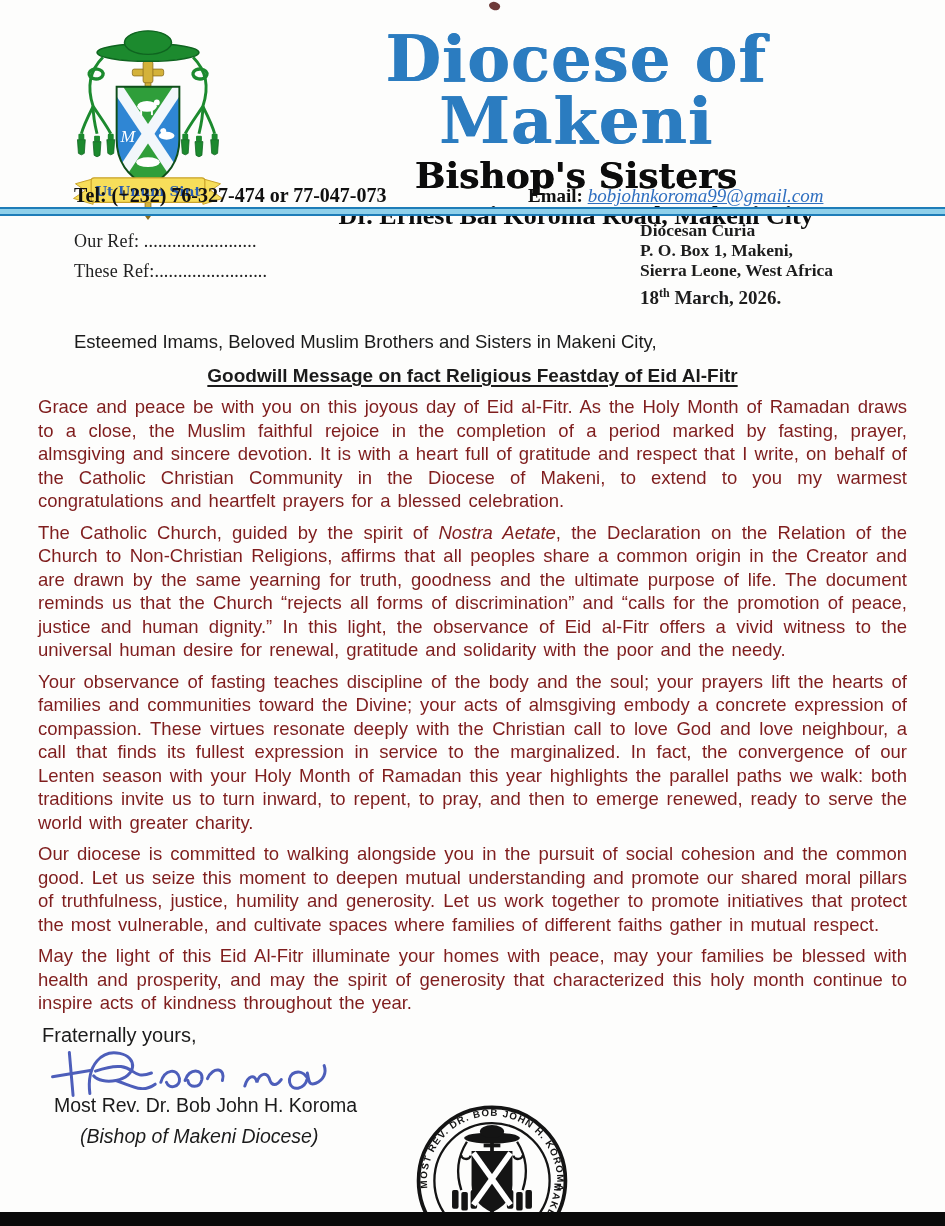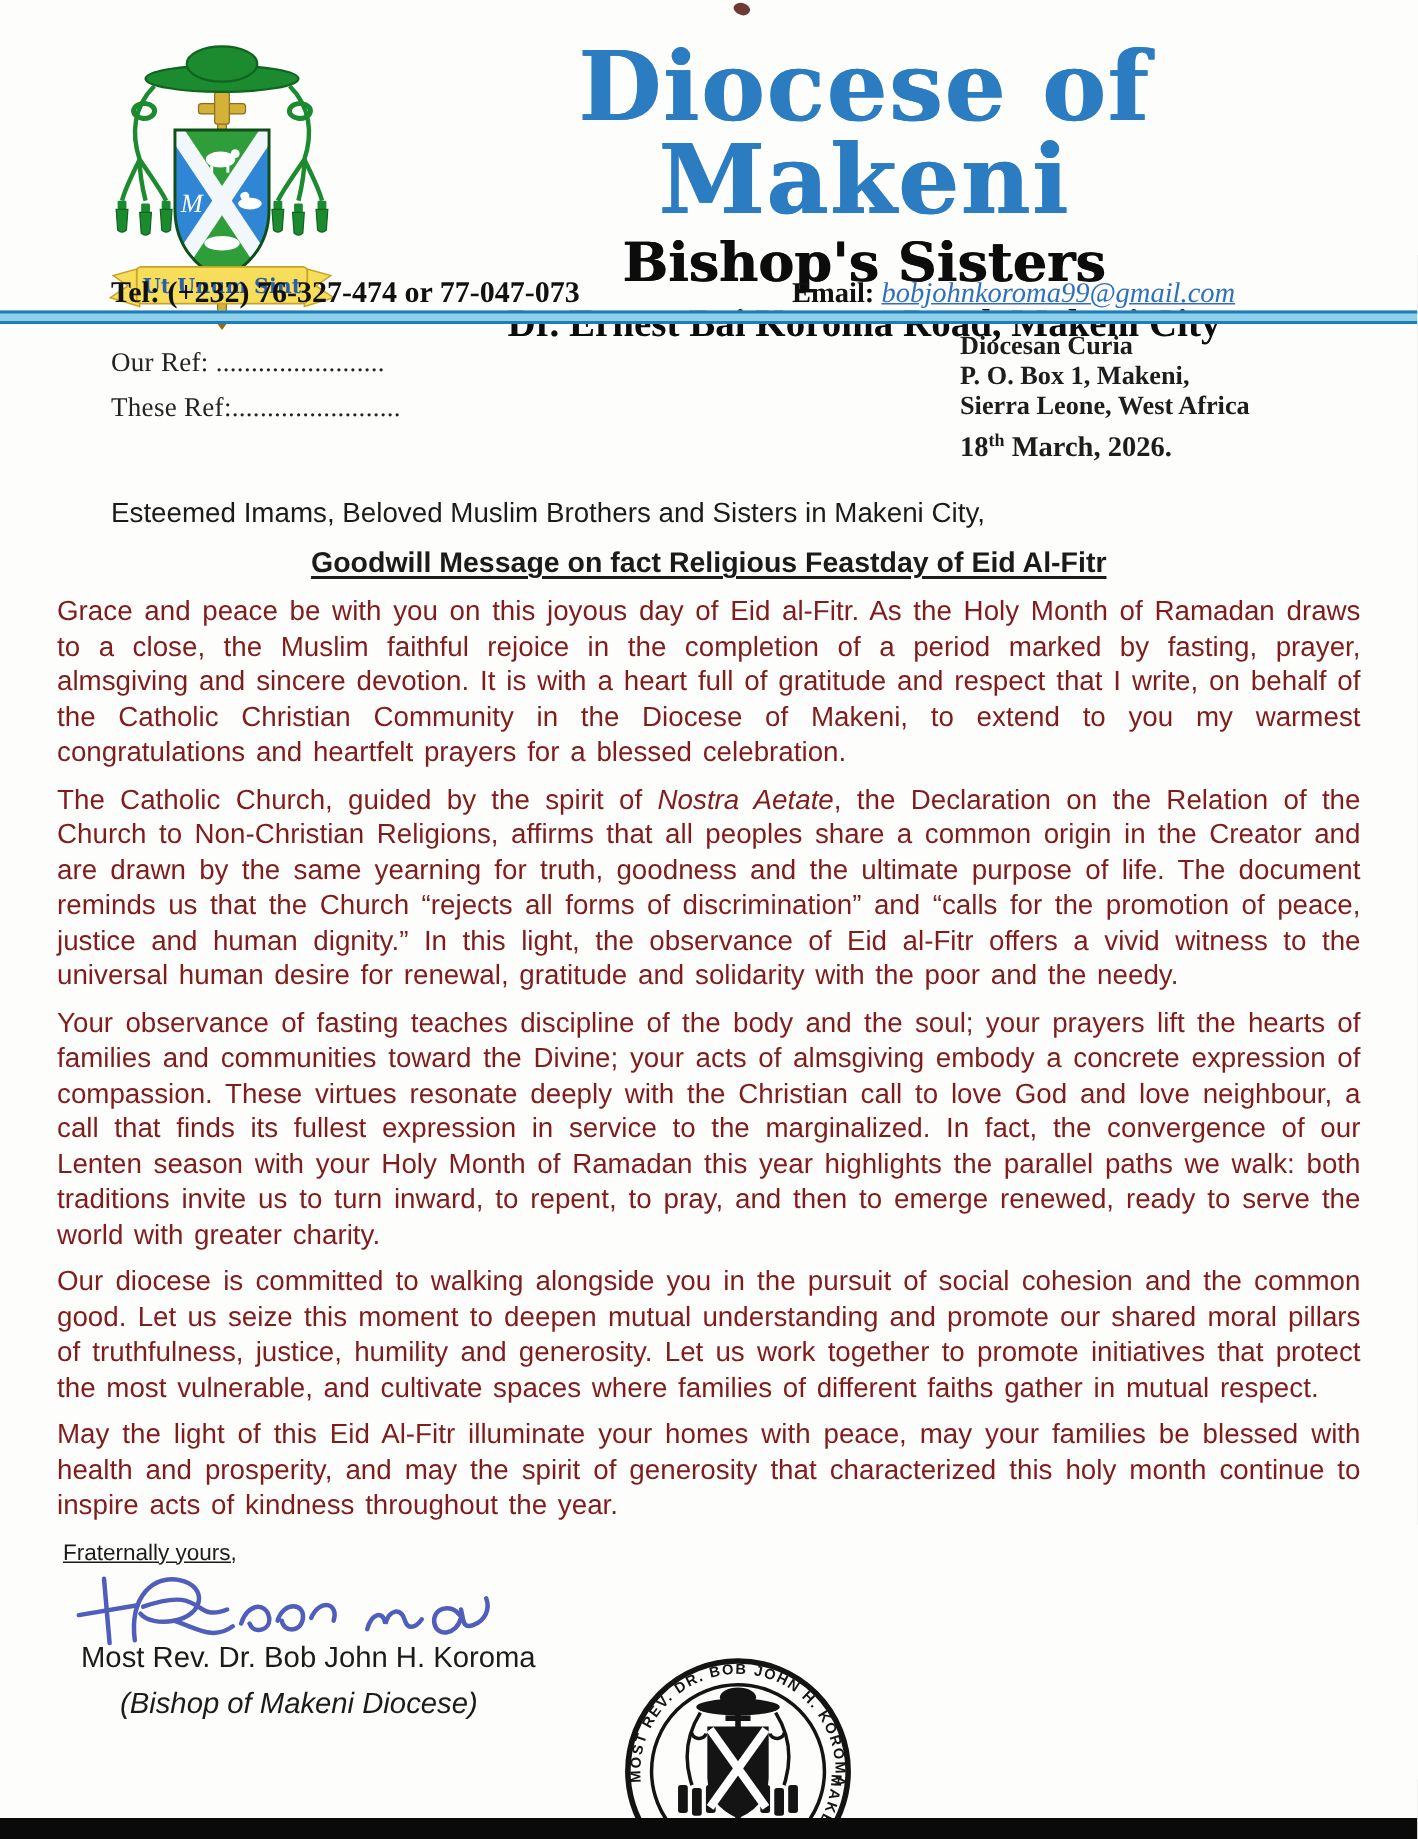--- a/index.html
+++ b/index.html
@@ -48,21 +48,21 @@
     font-family:"Liberation Serif",serif;font-weight:600;font-size:19px;color:#1d1d1d;}
   .date-line sup{font-size:12px;margin-top:12px;}
   
   .content{position:absolute;left:38px;top:330px;width:869px;}
   .salutation{font-size:18.5px;margin-left:36px;line-height:23px;}
   .subject{text-align:center;margin-top:11px;font-size:19px;font-weight:700;
     line-height:23px;text-decoration:underline;text-decoration-thickness:2px;
     text-underline-offset:3px;}
   p.body-par{margin:8px 0 0 0;text-align:justify;font-size:18.5px;
     line-height:23.5px;word-spacing:2px;color:#7f1d1d;}
-  .closing{margin:9px 0 0 4px;font-size:15px;line-height:23px;text-decoration:underline;}
+  .closing{margin:9px 0 0 4px;font-size:20px;line-height:23px;}
   .signature-svg{display:block;margin:-2px 0 0 -8px;}
   .signatory{margin:-8px 0 0 16px;font-size:19.5px;line-height:24px;}
   .signatory-title{margin:7px 0 0 42px;font-size:19.5px;font-style:italic;line-height:24px;}
   
   .seal{position:absolute;left:413px;top:1099px;width:158px;height:158px;}
   .bottom-bar{position:absolute;left:0;top:1212px;width:945px;height:14px;
     background:#0a0a0a;z-index:6;}
   .speck{position:absolute;left:489px;top:2px;width:11px;height:8px;
     background:#6e3a38;border-radius:60% 40% 55% 45%;transform:rotate(28deg);}
 </style>

